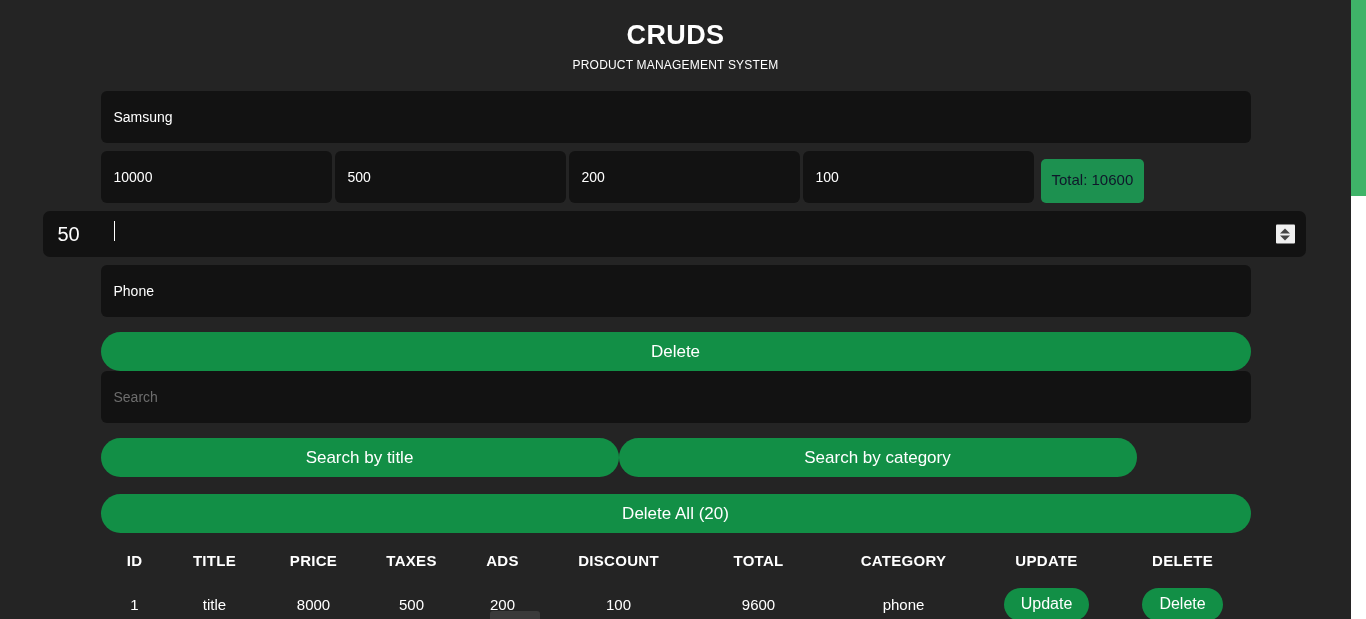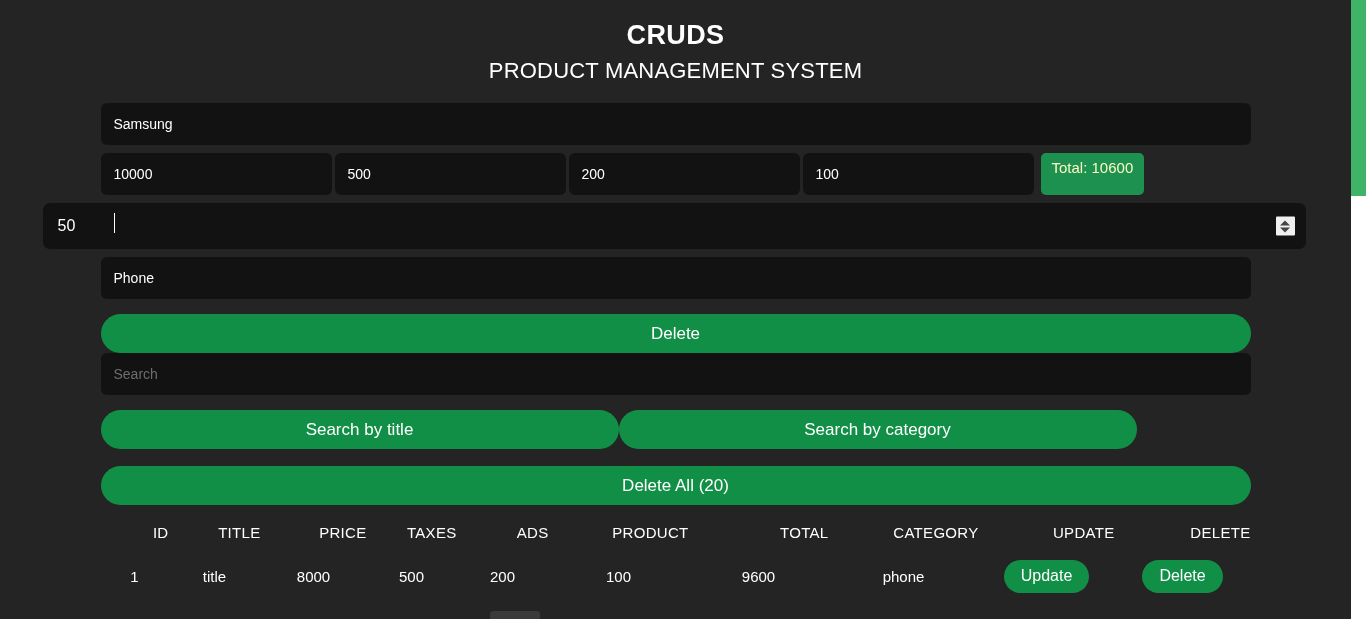--- a/index.html
+++ b/index.html
@@ -43,80 +43,81 @@
   
   .header { text-align: center; padding-top: 19px; }
   .app-title {
     font-size: 27px;
     font-weight: bold;
     letter-spacing: 0.4px;
     line-height: 1.2;
     margin: 0;
   }
   .app-subtitle {
-    font-size: 22px;
+    font-size: 12px;
     font-weight: normal;
     margin: 7px 0 0 0;
     letter-spacing: 0.2px;
   }
 
   
   .form-wrap {
     width: 1150px;
     margin: 0 auto;
     padding-top: 19px;
   }
   .field {
     background: #121212;
     border: none;
     border-radius: 6px;
     color: #ffffff;
     font-family: "Liberation Sans", sans-serif;
     font-size: 14px;
     padding: 0 13px;
-    height: 42px;
+    height: 52px;
     width: 100%;
     outline: none;
     display: block;
   }
   .field::placeholder { color: #6d6d6d; }
 
   .row-numbers {
     display: flex;
     gap: 0;
     margin-top: 8px;
   }
   .row-numbers .cell {
     width: 234px;
     margin-right: 0;
   }
   .row-numbers .cell + .cell { margin-left: 0; }
   .num-field { width: 231px; }
 
   .total-badge {
     background: #1d9150;
-    color: #fef9c3;
+    color: #0f172a;
     font-size: 15px;
     border-radius: 5px;
-    padding: 7px 11px 8px 11px;
+    padding: 13px 11px 8px 11px;
     line-height: 1;
     white-space: nowrap;
     margin-left: 4px;
+    margin-top: 8px;
   }
 
   
   .count-row {
     position: relative;
     margin-top: 8px;
     margin-left: -58px;
     width: 1263px;
   }
   .count-field {
     height: 46px;
-    font-size: 16px;
+    font-size: 20px;
     padding-left: 15px;
     padding-right: 60px;
     border-radius: 7px;
   }
   .caret {
     position: absolute;
     left: 71px;
     top: 10px;
     width: 1px;
     height: 20px;
@@ -183,24 +184,24 @@
     margin: 0 auto;
     margin-top: 13px;
   }
   table {
     width: 100%;
     border-collapse: collapse;
     table-layout: fixed;
   }
   thead th {
     font-size: 15px;
-    font-weight: normal;
+    font-weight: bold;
     letter-spacing: 0.3px;
     padding: 6px 0 10px 0;
-    text-align: right;
+    text-align: center;
     color: #ffffff;
   }
   tbody td {
     font-size: 15px;
     text-align: center;
     padding: 9px 0 9px 0;
     color: #ffffff;
     font-weight: normal;
   }
   .pill-btn {
@@ -298,21 +299,21 @@
           <col style="width:136px">
           <col style="width:136px">
         </colgroup>
         <thead>
           <tr>
             <th>ID</th>
             <th>TITLE</th>
             <th>PRICE</th>
             <th>TAXES</th>
             <th>ADS</th>
-            <th>PRODUCT</th>
+            <th>DISCOUNT</th>
             <th>TOTAL</th>
             <th>CATEGORY</th>
             <th>UPDATE</th>
             <th>DELETE</th>
           </tr>
         </thead>
         <tbody>
           <tr>
             <td>1</td>
             <td>title</td>

